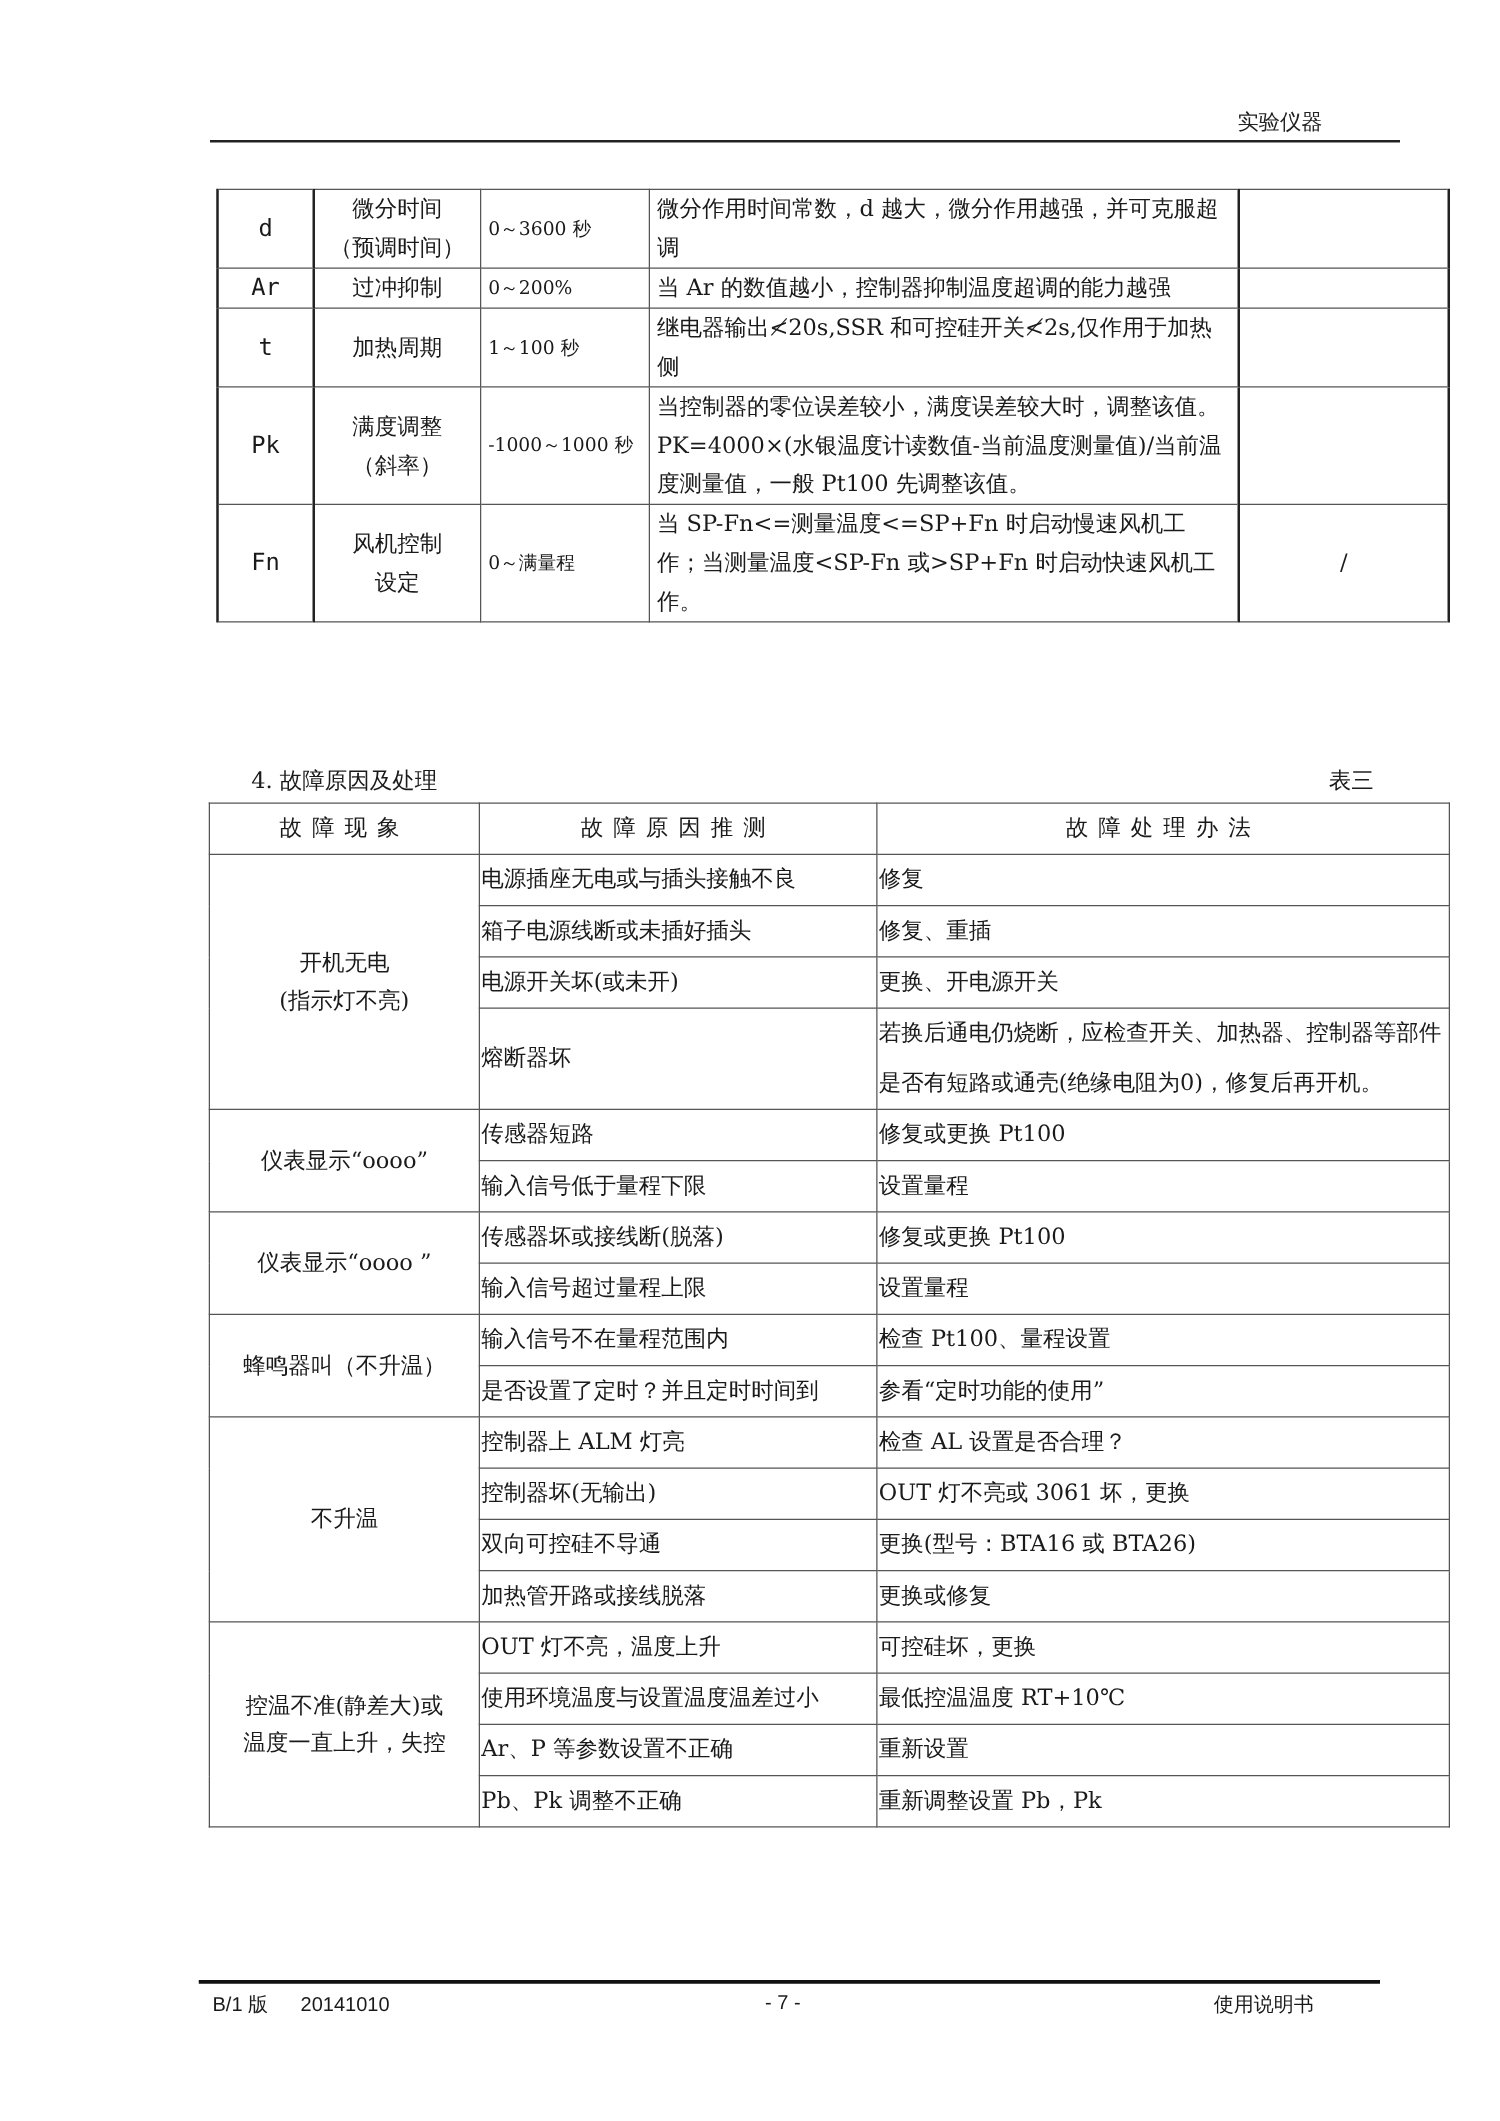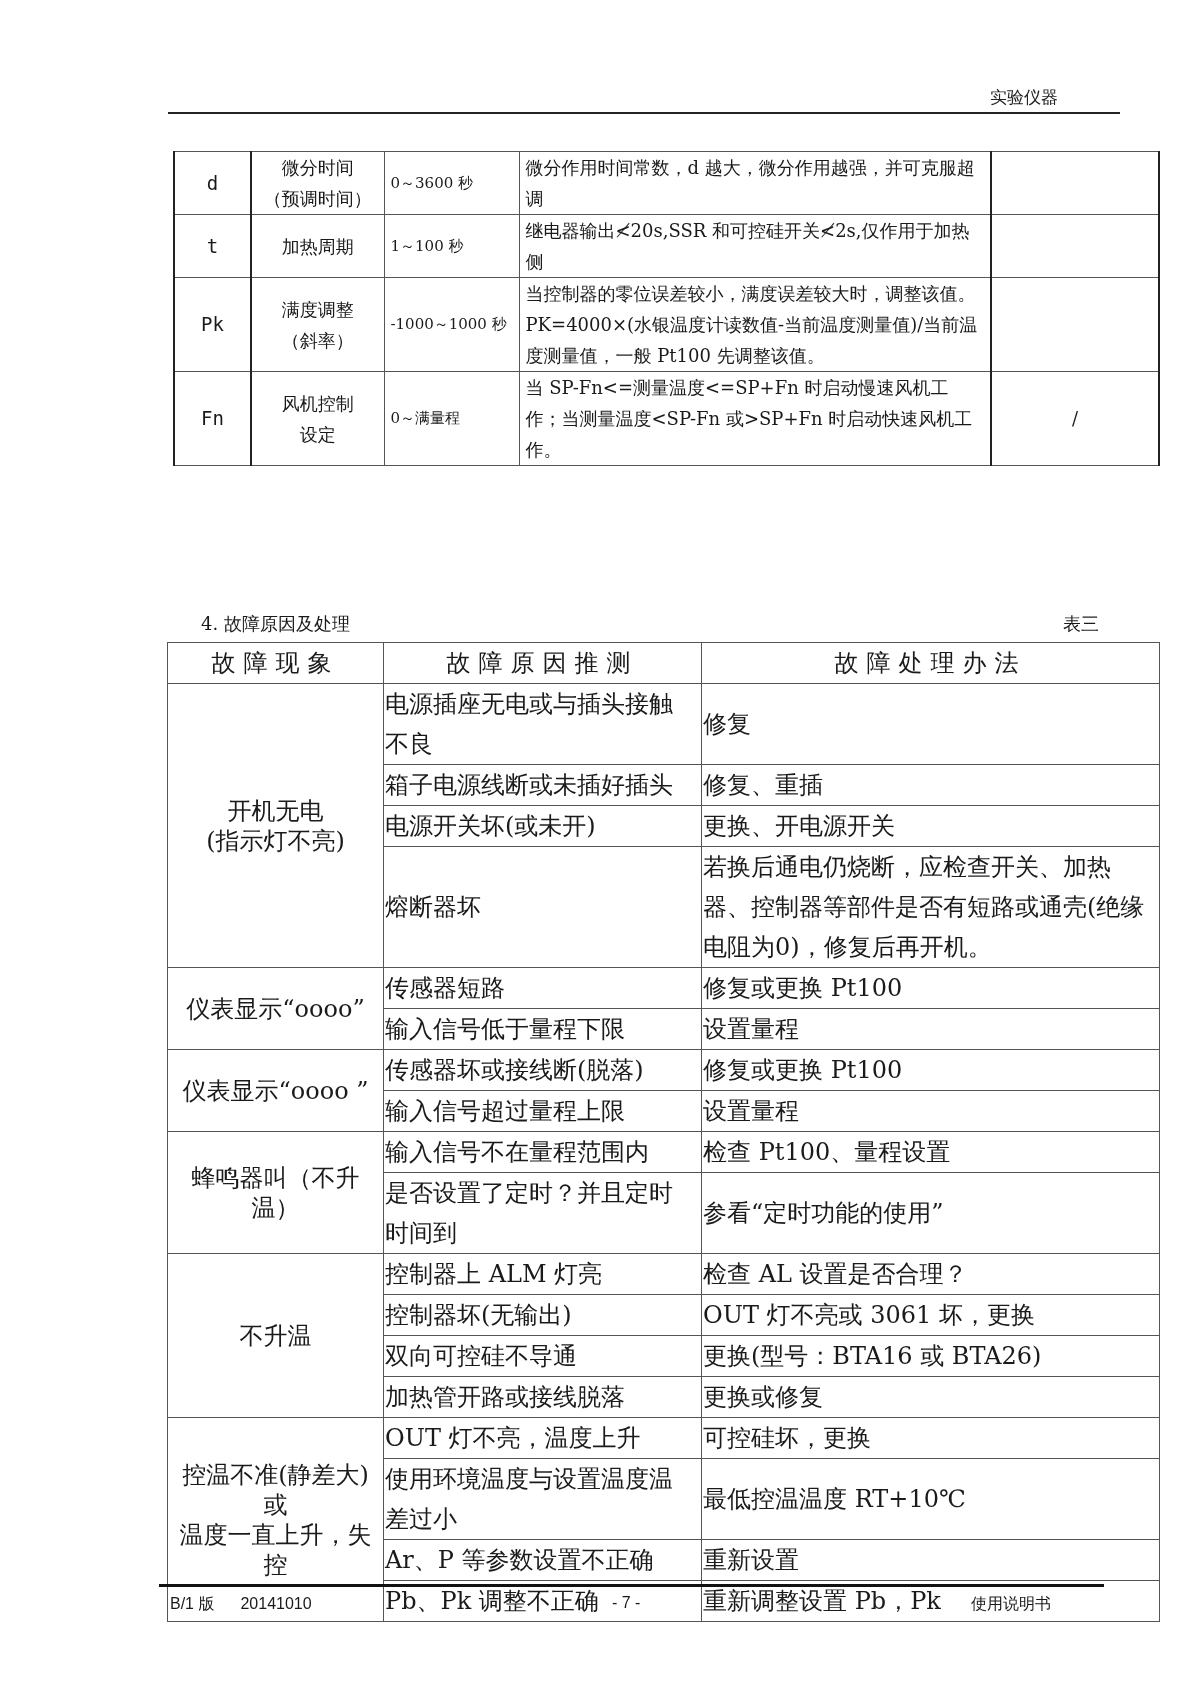--- a/index.html
+++ b/index.html
@@ -29,21 +29,21 @@
   .param-table .outer { border-left: 2px solid #222; border-right: 2px solid #222; }
   
   .section-heading {
     position: absolute; left: 173px; top: 612px; font-size: 18px; margin-left: 28px;
   }
   .table-label {
     position: absolute; left: 1063px; top: 612px; font-size: 18px;
   }
   
   .fault-table { left: 167px; top: 642px; width: 992px; }
-  .fault-table td, .fault-table th { font-size: 24px; line-height: 40px; height: 40px; }
+  .fault-table td, .fault-table th { font-size: 18px; line-height: 40px; height: 40px; }
   .fault-table th { text-align: center; letter-spacing: 8px; }
   .fault-table td.symptom { text-align: center; vertical-align: middle; line-height: 30px; }
   .fault-table td.cause, .fault-table td.fix { text-align: left; padding-left: 1px; }
   .fault-table td.fix.multi { line-height: 40px; }
   .footer-rule {
     position: absolute; left: 159px; top: 1584px; width: 945px; height: 0;
     border-top: 3px solid #111;
   }
   .footer { position: absolute; top: 1594px; font-size: 16px; font-family: "Liberation Sans", sans-serif; }
   .footer-left { left: 170px; }
@@ -69,20 +69,31 @@
       <tr>
         <td class="code outer">d</td>
         <td class="name">
           <div>微分时间</div>
           <div>（预调时间）</div>
         </td>
         <td class="range">
           <div>0～3600 秒</div>
         </td>
         <td class="desc">微分作用时间常数，d 越大，微分作用越强，并可克服超调</td>
+        <td class="note outer"></td>
+      </tr>
+      <tr>
+        <td class="code outer">Ar</td>
+        <td class="name">
+          <div>过冲抑制</div>
+        </td>
+        <td class="range">
+          <div>0～200%</div>
+        </td>
+        <td class="desc">当 Ar 的数值越小，控制器抑制温度超调的能力越强</td>
         <td class="note outer"></td>
       </tr>
       <tr>
         <td class="code outer">t</td>
         <td class="name">
           <div>加热周期</div>
         </td>
         <td class="range">
           <div>1～100 秒</div>
         </td>

